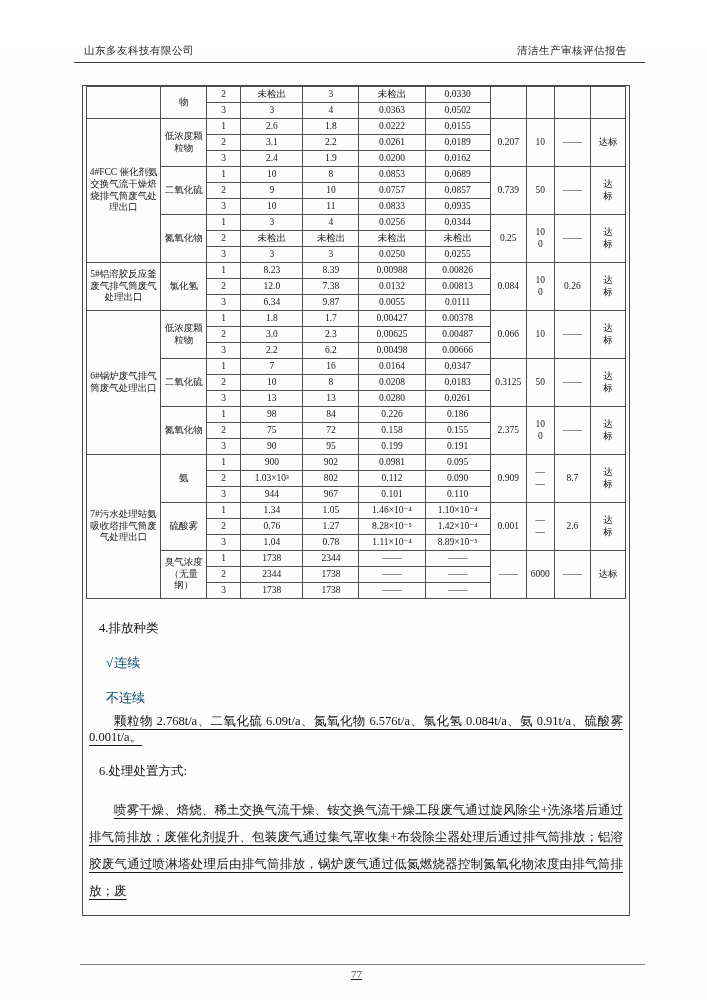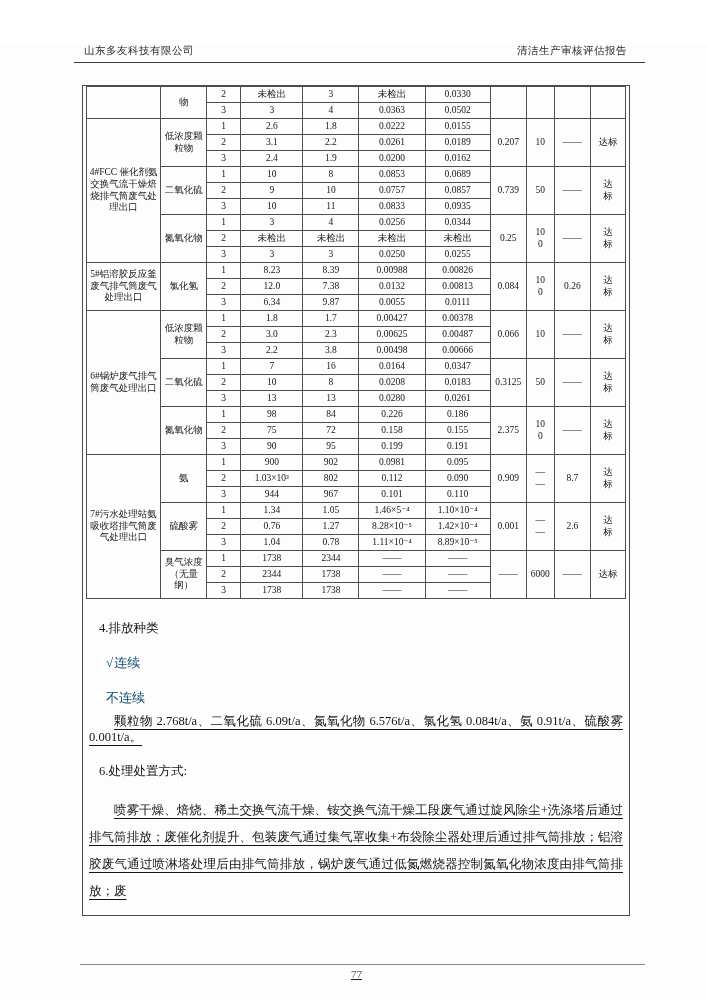--- a/index.html
+++ b/index.html
@@ -241,21 +241,21 @@
           <tr>
             <td class="sample-no-cell">2</td>
             <td class="value-cell">3.0</td>
             <td class="value-cell">2.3</td>
             <td class="value-cell">0.00625</td>
             <td class="value-cell">0.00487</td>
           </tr>
           <tr>
             <td class="sample-no-cell">3</td>
             <td class="value-cell">2.2</td>
-            <td class="value-cell">3.8</td>
+            <td class="value-cell">6.2</td>
             <td class="value-cell">0.00498</td>
             <td class="value-cell">0.00666</td>
           </tr>
           <tr>
             <td rowspan="3" class="pollutant-cell">二氧化硫</td>
             <td class="sample-no-cell">1</td>
             <td class="value-cell">7</td>
             <td class="value-cell">16</td>
             <td class="value-cell">0.0164</td>
             <td class="value-cell">0.0347</td>
@@ -334,21 +334,21 @@
             <td class="value-cell">944</td>
             <td class="value-cell">967</td>
             <td class="value-cell">0.101</td>
             <td class="value-cell">0.110</td>
           </tr>
           <tr>
             <td rowspan="3" class="pollutant-cell">硫酸雾</td>
             <td class="sample-no-cell">1</td>
             <td class="value-cell">1.34</td>
             <td class="value-cell">1.05</td>
-            <td class="value-cell">1.46×5⁻⁴</td>
+            <td class="value-cell">1.46×10⁻⁴</td>
             <td class="value-cell">1.10×10⁻⁴</td>
             <td rowspan="3" class="avg-cell">0.001</td>
             <td rowspan="3" class="limit-cell">—
 —</td>
             <td rowspan="3" class="extra-cell">2.6</td>
             <td rowspan="3" class="result-cell">达
 标</td>
           </tr>
           <tr>
             <td class="sample-no-cell">2</td>

